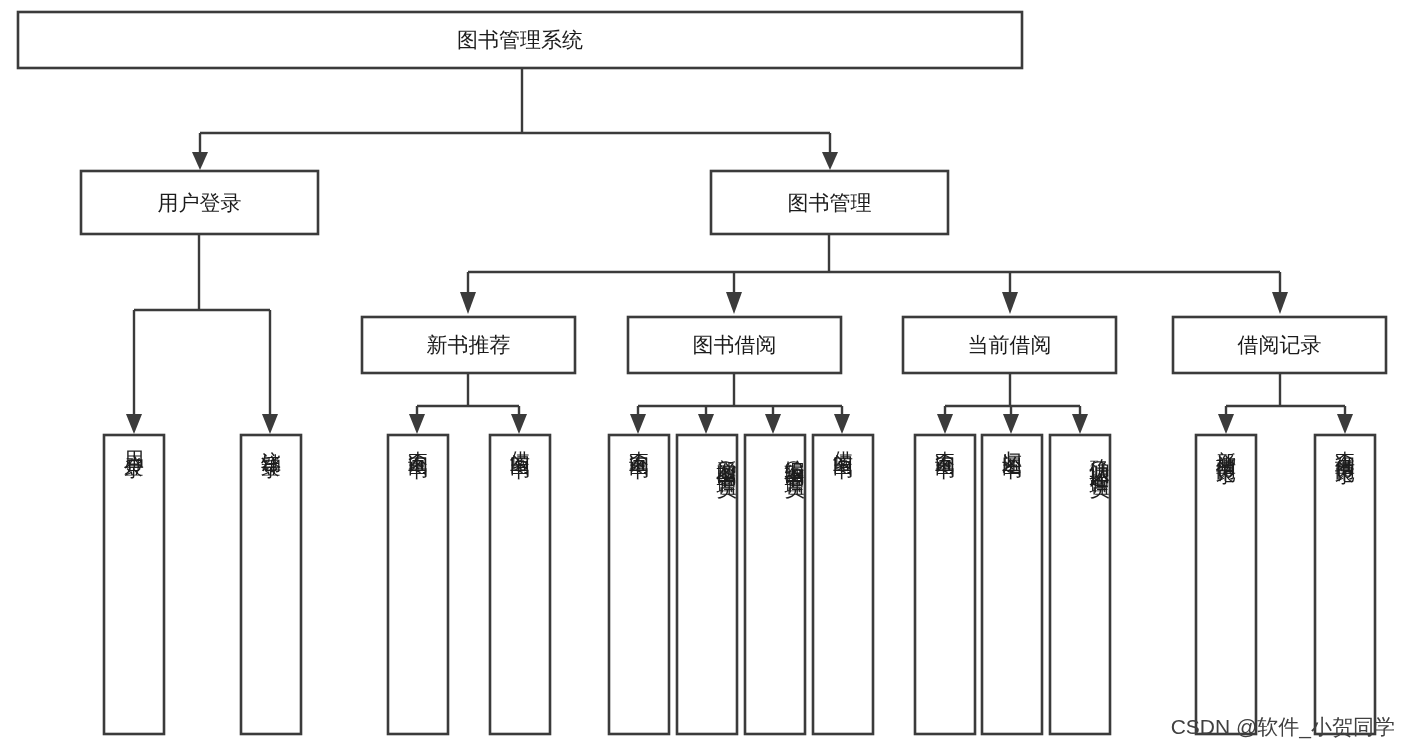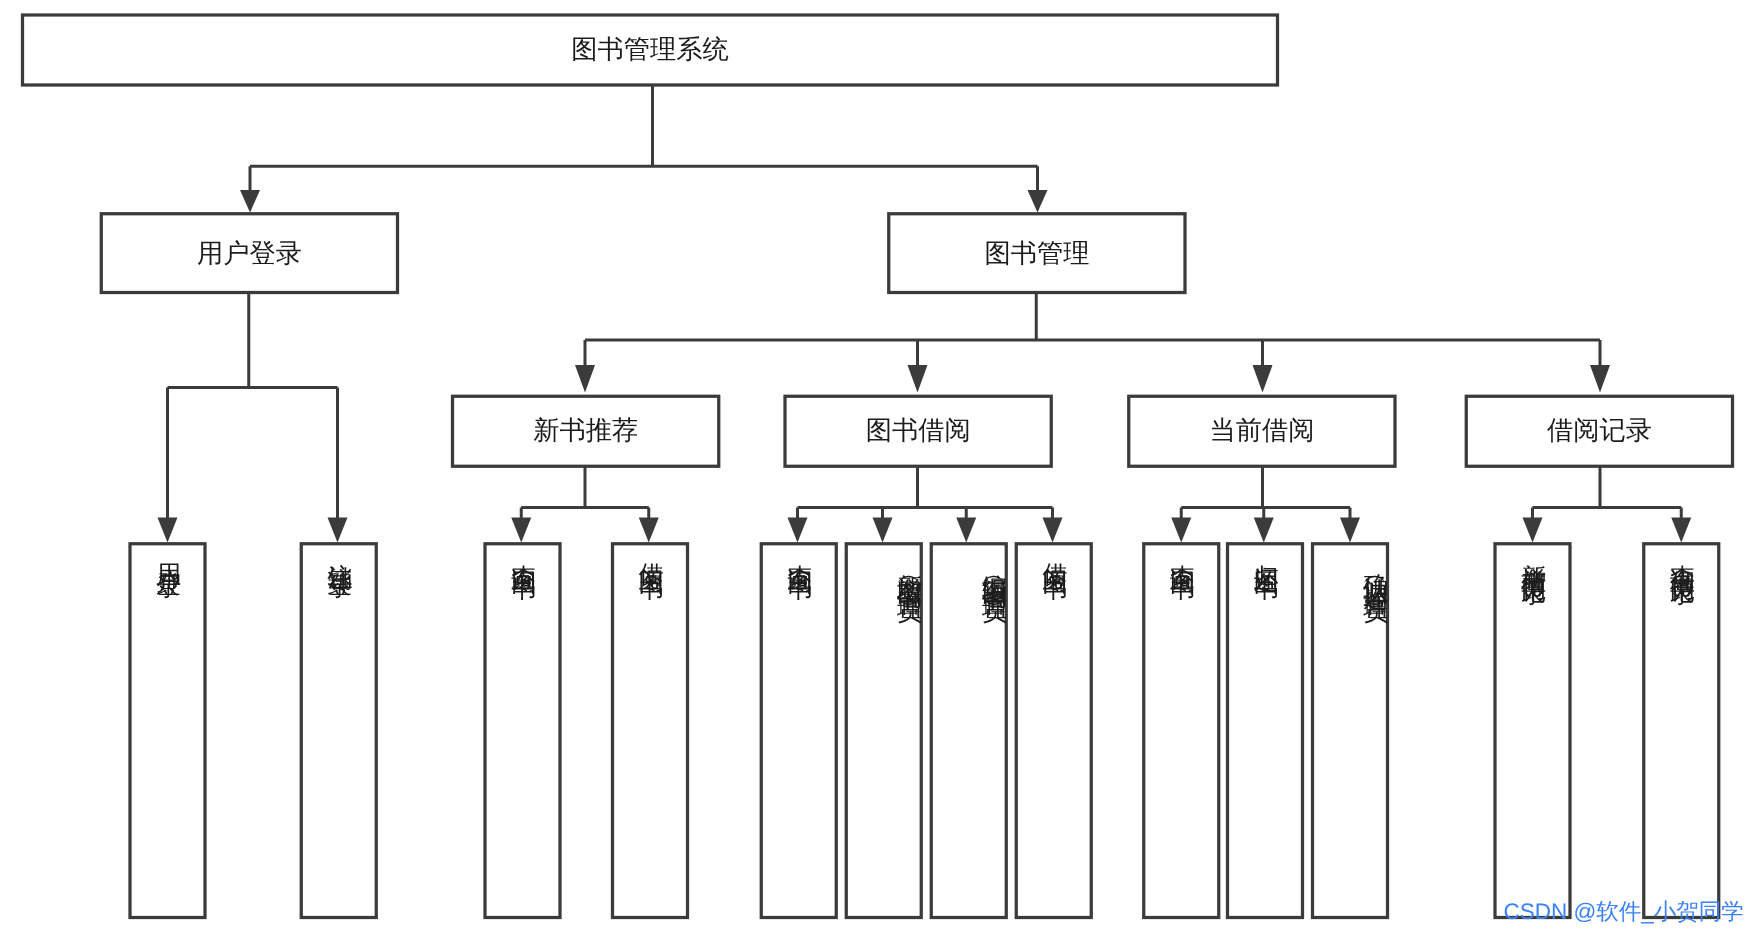--- a/index.html
+++ b/index.html
@@ -62,22 +62,22 @@
     display: flex;
     align-items: center;
     justify-content: flex-start;
     pointer-events: none;
   }
   .watermark {
     position: absolute;
     right: 10px;
     bottom: 6px;
     font-family: "Liberation Sans", "DejaVu Sans", sans-serif;
-    font-size: 18px;
-    color: #3b82f6;
+    font-size: 21px;
+    color: #404040;
     white-space: nowrap;
   }
 </style>
 </head>
 <body>
 
 <div id="diagram-root">
 
   <svg class="diagram-canvas" viewBox="0 0 1405 747" xmlns="http://www.w3.org/2000/svg">
 

